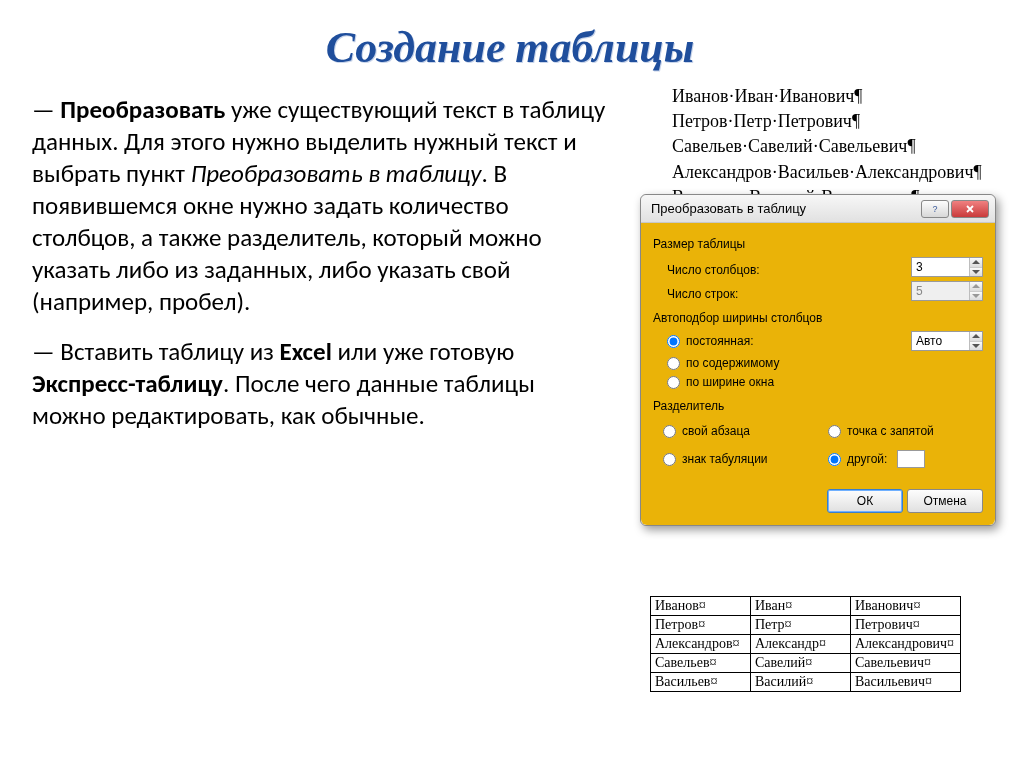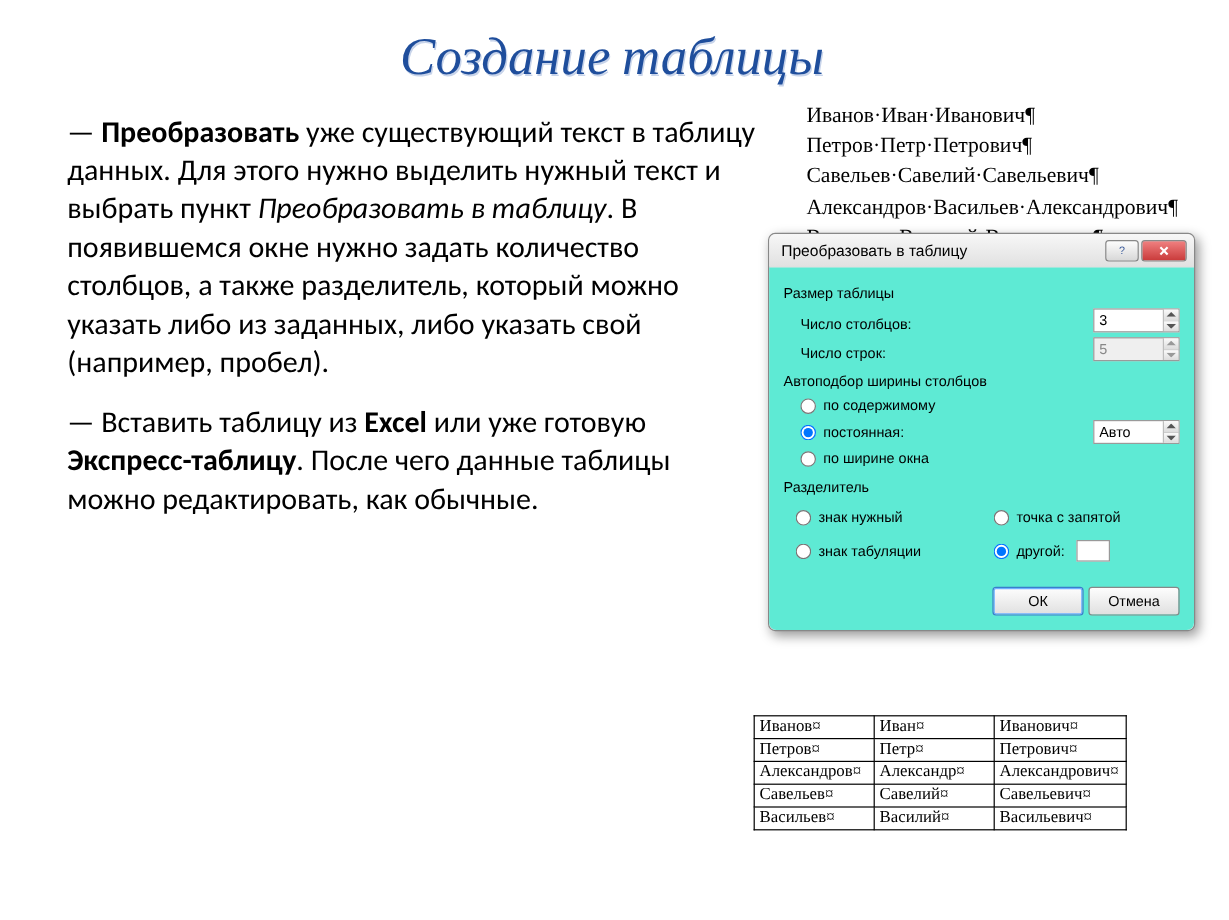--- a/index.html
+++ b/index.html
@@ -8,30 +8,30 @@
     width: 1024px;
     height: 767px;
     background: #fff;
     font-family: "Times New Roman", serif;
     position: relative;
     overflow: hidden;
   }
   .title {
     font-family: Cambria, Georgia, serif;
     font-size: 44px;
-    font-weight: normal;
+    font-weight: bold;
     font-style: italic;
     color: #1f4e9c;
     text-align: center;
     text-shadow: 1px 1px 0 #c8d4ea;
     margin: 22px 4px 10px 0;
   }
   .body-text {
     position: absolute;
-    left: 56px;
+    left: 32px;
     top: 94px;
     width: 576px;
     font-family: Calibri, Arial, sans-serif;
     font-size: 25px;
     line-height: 1.28;
     color: #000;
   }
   .body-text p { margin: 0 0 18px 0; }
   .b { font-weight: bold; }
   .i { font-style: italic; }
@@ -79,21 +79,21 @@
     border-radius: 3px;
     background: linear-gradient(#fdfdfd, #d8d8d8);
     display: flex; align-items: center; justify-content: center;
   }
   .winbtn.close {
     width: 38px;
     background: linear-gradient(#f08080, #c93b3b);
     color: #fff;
   }
   .winbtn svg { display: block; }
-  .dialog-body { padding: 10px 12px 12px 12px; background: #5eead4; border-radius: 0 0 6px 6px; }
+  .dialog-body { padding: 10px 12px 12px 12px; background: #eab308; border-radius: 0 0 6px 6px; }
   .group-title { font-size: 12px; margin: 4px 0 6px 0; }
   .row { display: flex; align-items: flex-end; margin: 4px 0 4px 14px; font-size: 12px; }
   .row label { flex: 1; }
   .spinner {
     display: flex; align-items: stretch;
     width: 72px; height: 20px;
     border: 1px solid #9a9a9a; background: #fff;
   }
   .spinner.disabled { background: #efefef; color: #888; }
   .spinner input {
@@ -121,21 +121,21 @@
     border-radius: 3px;
     background: linear-gradient(#fdfdfd, #e0e0e0);
     font-size: 12px;
     display:flex; align-items:center; justify-content:center;
   }
   .dlgbtn.primary { border-color: #3a7ecb; box-shadow: 0 0 0 1px #6fb0ff inset; }
 
   
   .mini-table {
     position: absolute;
-    left: 628px;
+    left: 650px;
     top: 596px;
     border-collapse: collapse;
     font-family: "Times New Roman", serif;
     font-size: 14px;
   }
   .mini-table td {
     border: 1px solid #000;
     padding: 1px 6px 1px 4px;
     min-width: 100px;
     white-space: nowrap;
@@ -213,52 +213,52 @@
               <svg width="8" height="4">
                 <polygon points="0,0 4,4 8,0" fill="#999"></polygon>
               </svg>
             </div>
         </div>
       </div>
     </div>
 
     <div class="group-title" style="margin-top:10px">Автоподбор ширины столбцов</div>
     <div class="radio">
-      <input type="radio" style="">
-      <span>по содержимому</span>
-    </div>
-    <div class="radio">
       <input type="radio" checked="" style="">
       <span style="flex:1">постоянная:</span>
       <div class="spinner" style="width:72px">
         <input value="Авто" style="">
         <div class="spin-btns">
           <div>
               <svg width="8" height="4">
                 <polygon points="0,4 4,0 8,4" fill="#555"></polygon>
               </svg>
             </div>
           <div>
               <svg width="8" height="4">
                 <polygon points="0,0 4,4 8,0" fill="#555"></polygon>
               </svg>
             </div>
         </div>
       </div>
     </div>
     <div class="radio">
       <input type="radio" style="">
+      <span>по содержимому</span>
+    </div>
+    <div class="radio">
+      <input type="radio" style="">
       <span>по ширине окна</span>
     </div>
 
     <div class="group-title" style="margin-top:10px">Разделитель</div>
     <div class="sep-grid">
       <div class="radio" style="margin-left:0">
         <input type="radio" style="">
-        <span>знак нужный</span>
+        <span>свой абзаца</span>
       </div>
       <div class="radio" style="margin-left:0">
         <input type="radio" style="">
         <span>точка с запятой</span>
       </div>
       <div class="radio" style="margin-left:0">
         <input type="radio" style="">
         <span>знак табуляции</span>
       </div>
       <div class="radio" style="margin-left:0">

